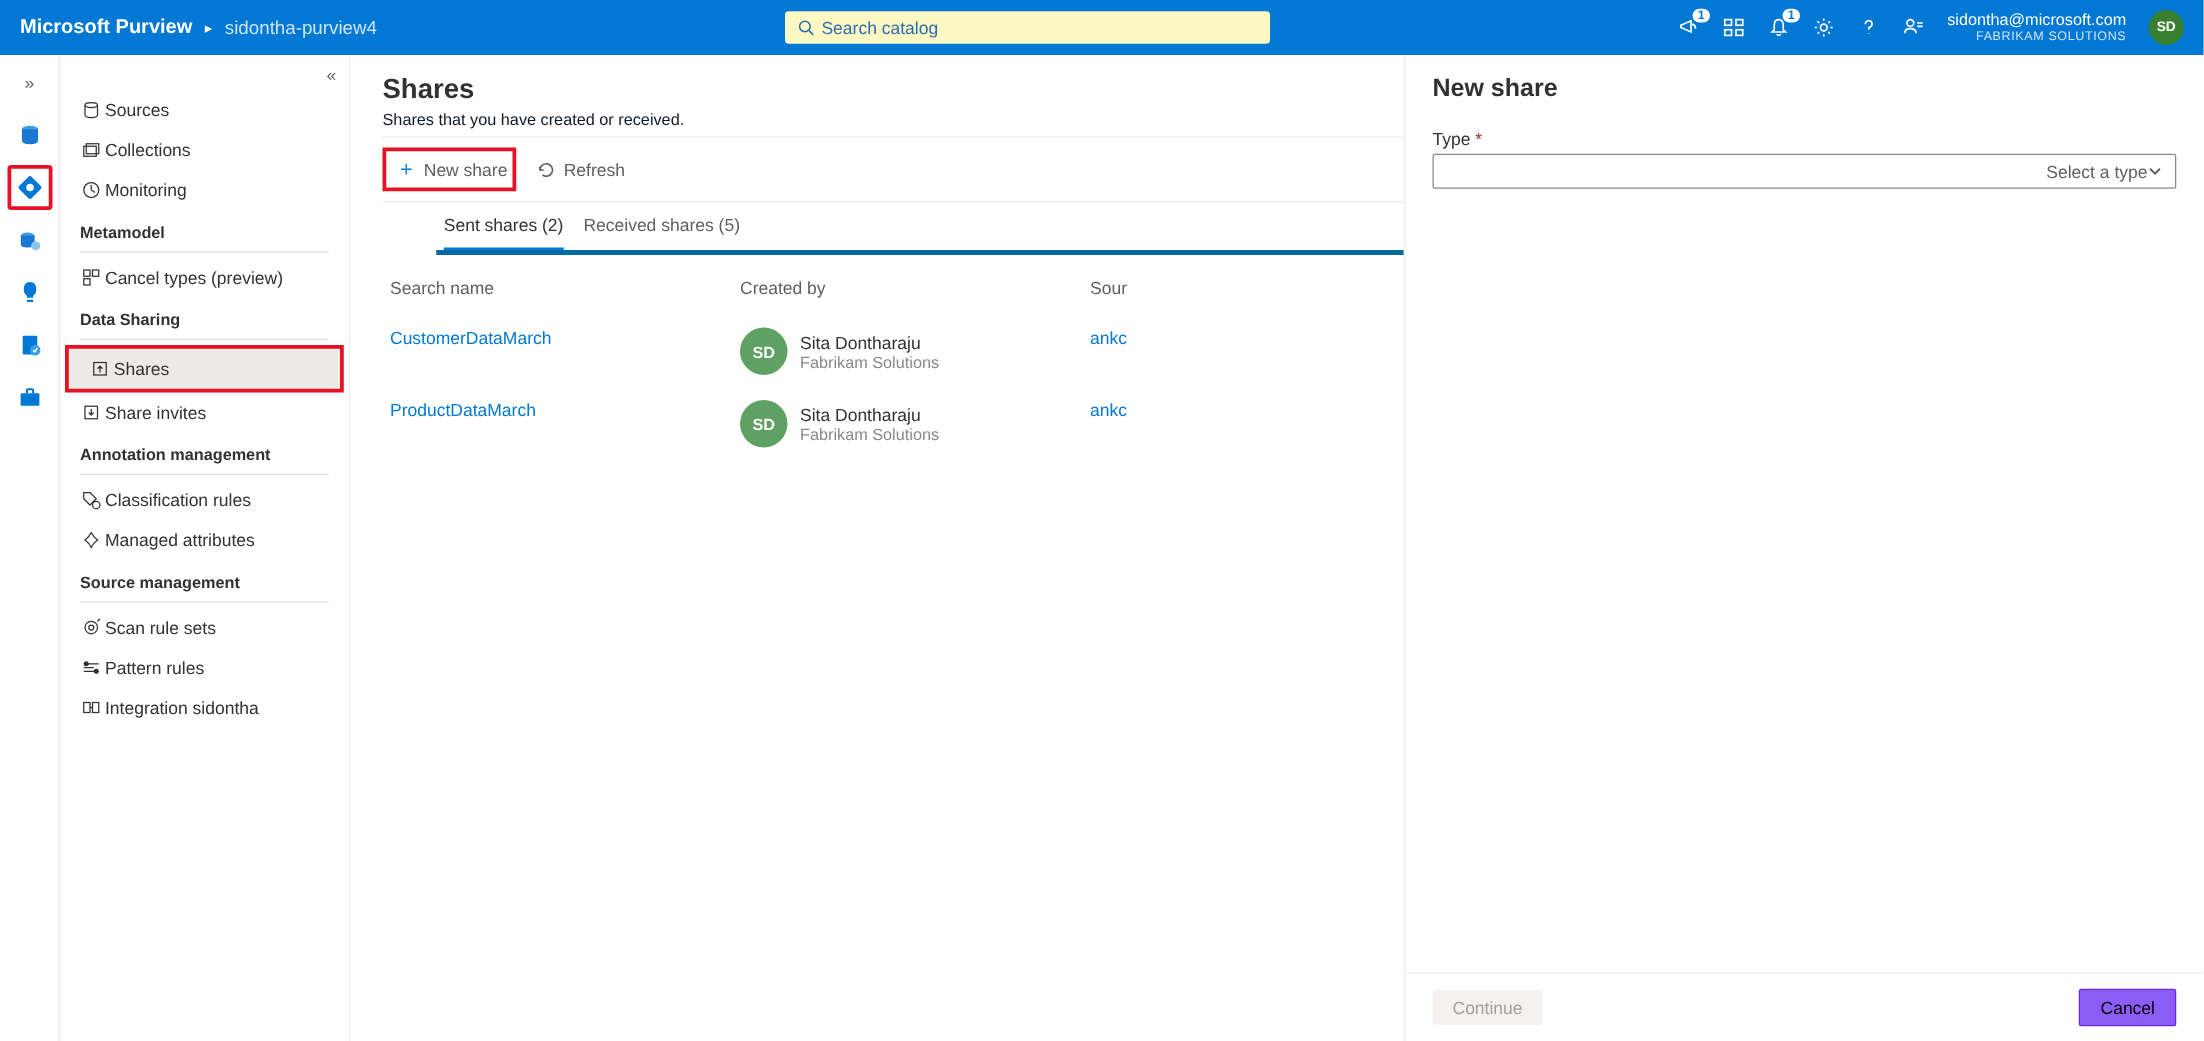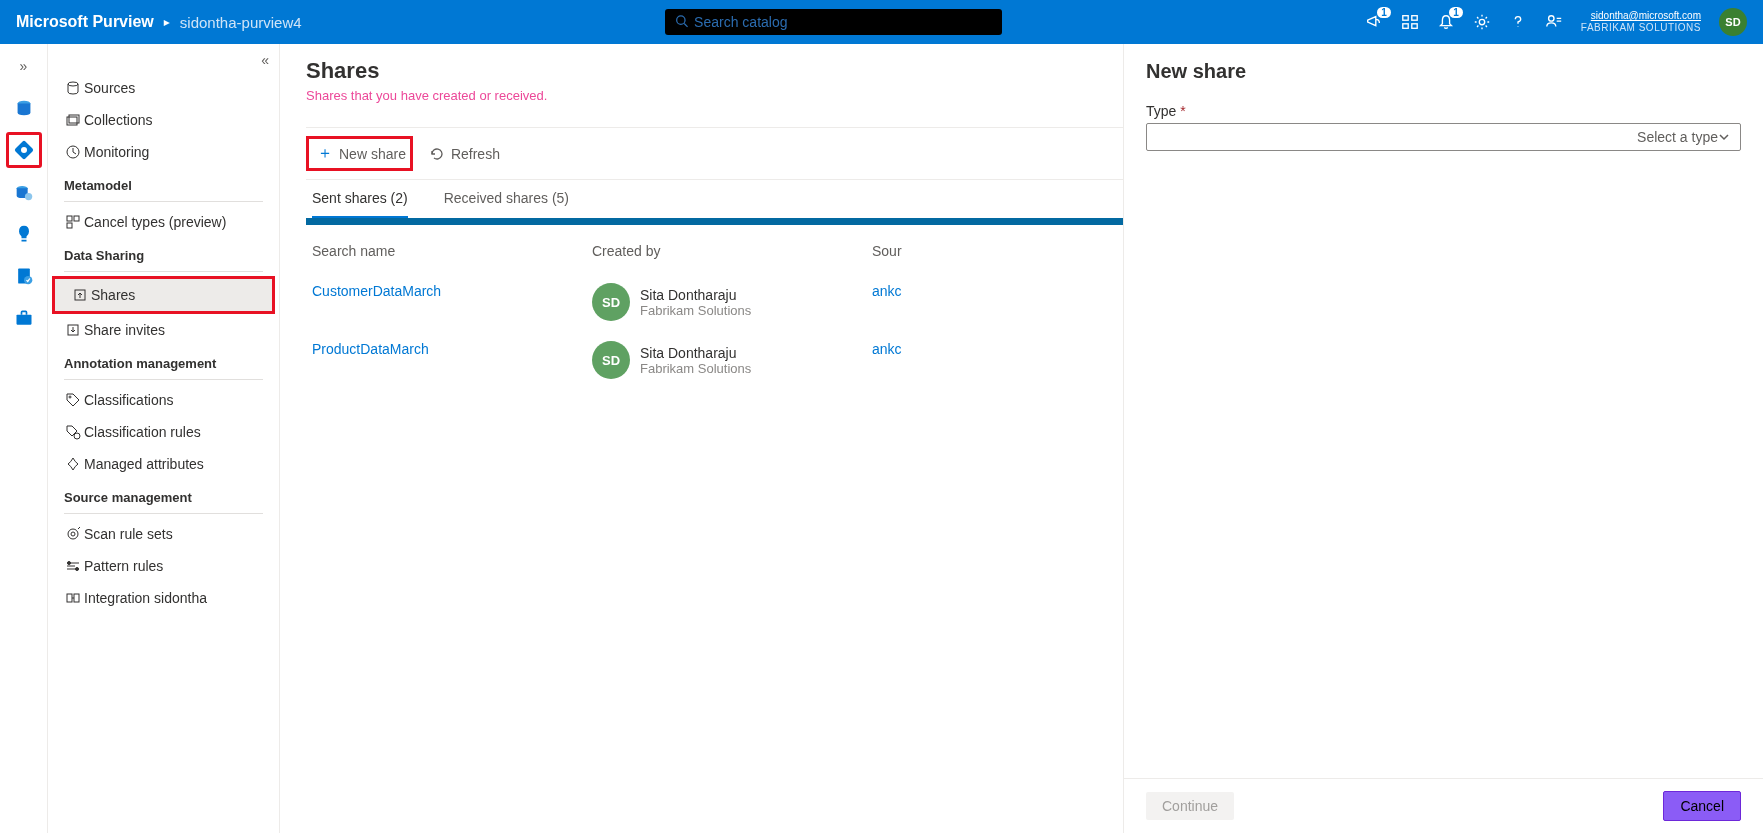--- a/index.html
+++ b/index.html
@@ -2,51 +2,51 @@
 <html><head>
 <meta charset="utf-8">
 <style>
 * { box-sizing: border-box; margin: 0; padding: 0; }
 body { font-family: "Segoe UI", -apple-system, sans-serif; font-size: 14px; color: #323130; background: #fff; overflow: hidden; }
 .top-bar { background: #0078d4; color: #fff; height: 44px; display: flex; align-items: center; padding: 0 16px; }
 .top-bar .brand { font-weight: 600; font-size: 16px; }
 .top-bar .chev { margin: 0 10px; font-size: 12px; }
 .top-bar .workspace { color: #cfe4f7; font-size: 15px; }
 .search-wrap { flex: 1; display: flex; justify-content: center; }
-.search-box { width: 337px; background: #000000; border-radius: 3px; display: flex; align-items: flex-start; padding: 5px 10px; color: #2b6cb0; }
+.search-box { width: 388px; background: #fef9c3; border-radius: 3px; display: flex; align-items: center; padding: 5px 10px; color: #2b6cb0; }
 .search-box input { background: transparent; border: none; outline: none; font-size: 14px; color: #2b6cb0; width: 100%; padding-left: 6px; }
 .search-box input::placeholder { color: #2b6cb0; }
 .top-right { display: flex; align-items: center; gap: 18px; }
 .top-icon { position: relative; color: #fff; cursor: pointer; }
 .badge { position: absolute; top: -6px; right: -8px; background: #fff; color: #0078d4; border-radius: 8px; font-size: 10px; padding: 0 4px; font-weight: 600; }
 .user-block { text-align: right; line-height: 1.2; }
-.user-email { font-size: 10px; text-decoration: underline; }
+.user-email { font-size: 13px; }
 .user-org { font-size: 10px; letter-spacing: 0.5px; color: #cfe4f7; }
 .avatar { width: 28px; height: 28px; border-radius: 50%; background: #3a8031; color: #fff; display: flex; align-items: center; justify-content: center; font-size: 11px; font-weight: 600; }
 .layout { display: flex; height: calc(100vh - 44px); }
 .rail { width: 48px; border-right: 1px solid #edebe9; display: flex; flex-direction: column; align-items: center; padding-top: 10px; gap: 6px; }
 .rail-item { width: 36px; height: 36px; display: flex; align-items: center; justify-content: center; border-radius: 3px; cursor: pointer; }
 .rail-toggle { width: 36px; height: 24px; display: flex; align-items: center; justify-content: center; cursor: pointer; color: #605e5c; margin-bottom: 6px; }
 .highlight-red { border: 3px solid #e81123; }
 .sidebar { width: 232px; border-right: 1px solid #edebe9; padding: 8px 0; position: relative; }
 .sidebar-collapse { position: absolute; right: 10px; top: 8px; color: #605e5c; cursor: pointer; font-size: 14px; }
 .side-item { display: flex; align-items: center; gap: 2px; padding: 8px 16px; cursor: pointer; color: #323130; }
 .side-item.active { background: #edebe9; }
 .side-icon { width: 18px; display: flex; align-items: center; justify-content: center; color: #323130; }
 .side-section { padding: 10px 16px 4px; font-weight: 600; font-size: 13px; color: #323130; }
 .side-divider { margin: 4px 16px; border-top: 1px solid #e1dfdd; }
 .main { flex: 1; display: flex; min-width: 0; }
 .content { flex: 1; min-width: 0; padding: 14px 0 0 26px; }
 .page-title { font-size: 22px; font-weight: 600; color: #323130; }
-.page-sub { color: #ec4899; font-size: 13px; margin-top: 4px; margin-bottom: 24px; }
+.page-sub { color: #0f172a; font-size: 13px; margin-top: 4px; margin-bottom: 6px; }
 .toolbar { display: flex; align-items: center; gap: 8px; border-top: 1px solid #edebe9; border-bottom: 1px solid #edebe9; padding: 8px 0; }
 .tool-btn { display: flex; align-items: center; gap: 6px; padding: 4px 8px; cursor: pointer; color: #605e5c; }
 .new-share-box { border: 3px solid #e81123; padding-right: 4px; }
 .plus-ic { color: #0078d4; font-size: 16px; }
-.tabs { display: flex; gap: 36px; padding: 10px 6px 0; border-bottom: 7px solid #0369a1; }
+.tabs { display: flex; gap: 16px; padding: 10px 6px 0; border-bottom: 4px solid #0369a1; margin-left: 43px; }
 .tab { padding-bottom: 10px; cursor: pointer; color: #605e5c; }
 .tab.active { color: #323130; border-bottom: 2px solid #0078d4; font-weight: 400; }
 .table-head { display: flex; padding: 18px 6px 14px; color: #605e5c; font-size: 14px; }
 .col-name { width: 280px; }
 .col-created { width: 280px; }
 .col-source { flex: 1; }
 .row { display: flex; align-items: flex-start; padding: 10px 6px; }
 .row .col-name a { color: #0078d4; text-decoration: none; cursor: pointer; }
 .row .col-source { color: #0078d4; cursor: pointer; }
 .creator { display: flex; align-items: center; gap: 10px; }
@@ -233,29 +233,20 @@
           </svg>
         </span>
       <span>Share invites</span>
     </div>
 
     <div class="side-section">Annotation management</div>
     <div class="side-divider"></div>
     <div class="side-item">
       <span class="side-icon">
           <svg width="16" height="16" viewBox="0 0 16 16" fill="none" stroke="#323130" stroke-width="1">
-            <path d="M2 2 L8 2 L14 8 L8 14 L2 8 Z"></path>
-            <circle cx="5" cy="5" r="1"></circle>
-          </svg>
-        </span>
-      <span>Classifications</span>
-    </div>
-    <div class="side-item">
-      <span class="side-icon">
-          <svg width="16" height="16" viewBox="0 0 16 16" fill="none" stroke="#323130" stroke-width="1">
             <path d="M2 2 L7 2 L12 7 L7 12 L2 7 Z"></path>
             <circle cx="12" cy="12" r="3"></circle>
           </svg>
         </span>
       <span>Classification rules</span>
     </div>
     <div class="side-item">
       <span class="side-icon">
           <svg width="16" height="16" viewBox="0 0 16 16" fill="none" stroke="#323130" stroke-width="1">
             <path d="M8 2 Q10 6 13 8 Q10 10 8 14 Q6 10 3 8 Q6 6 8 2"></path>

